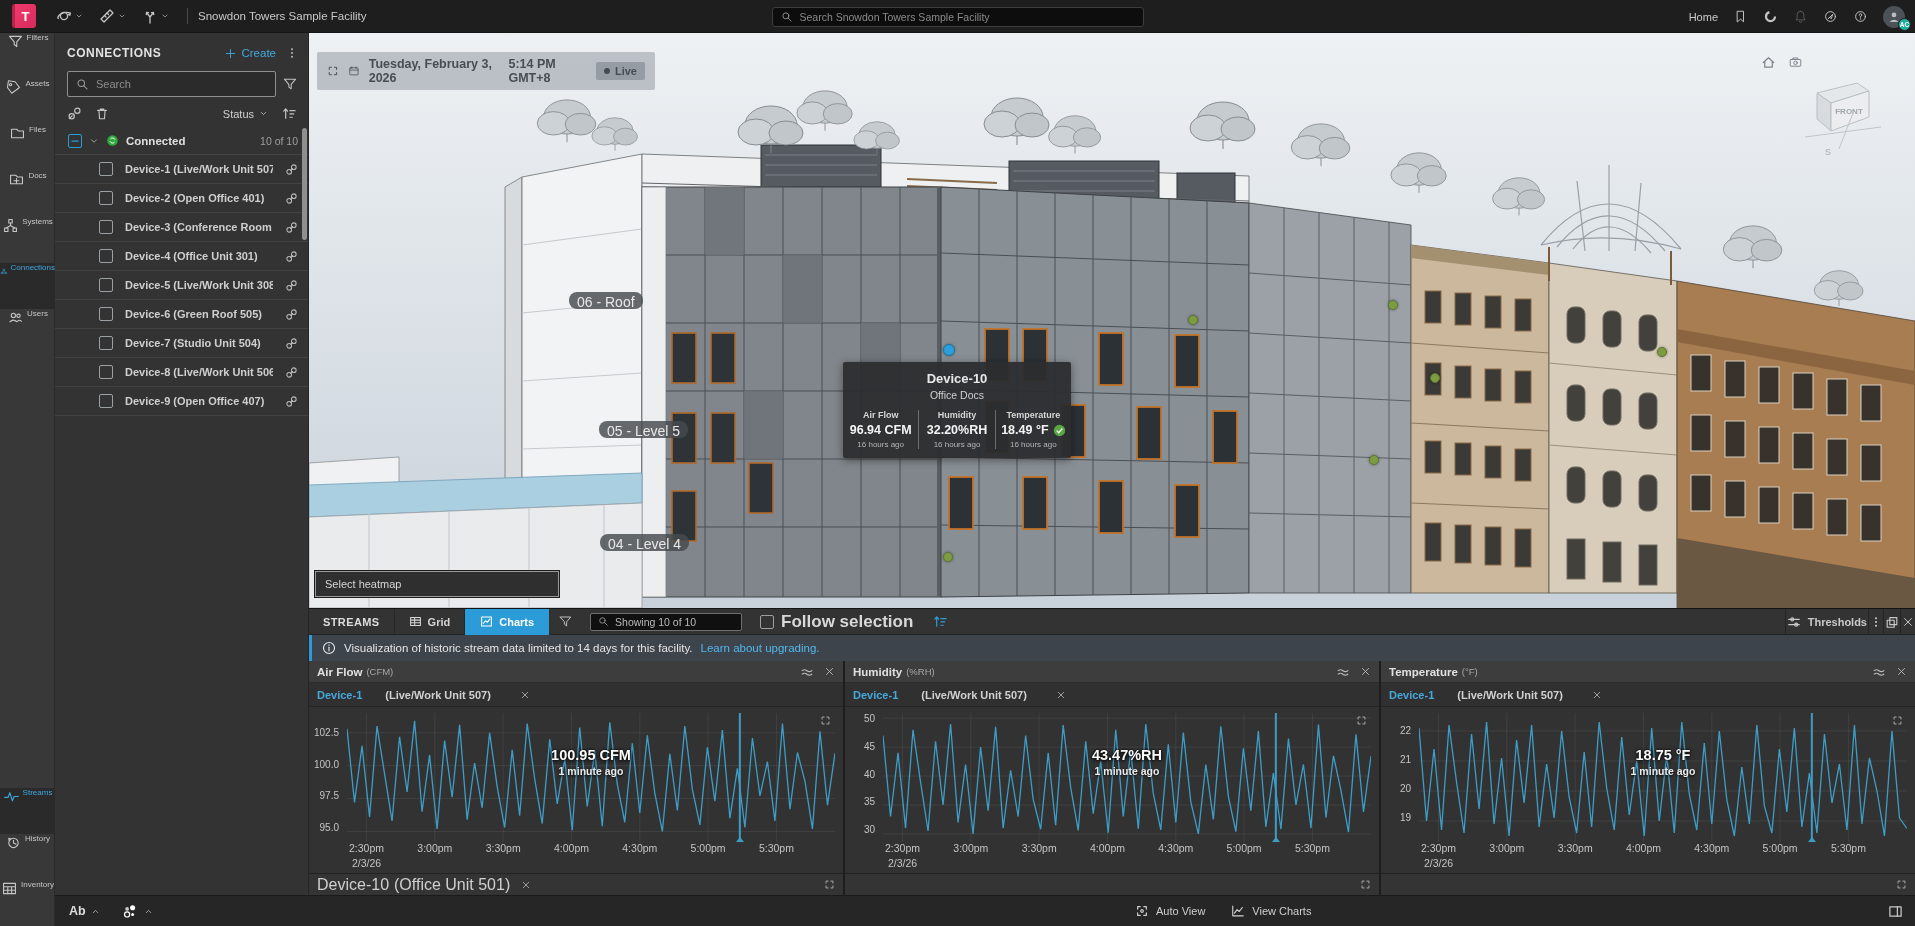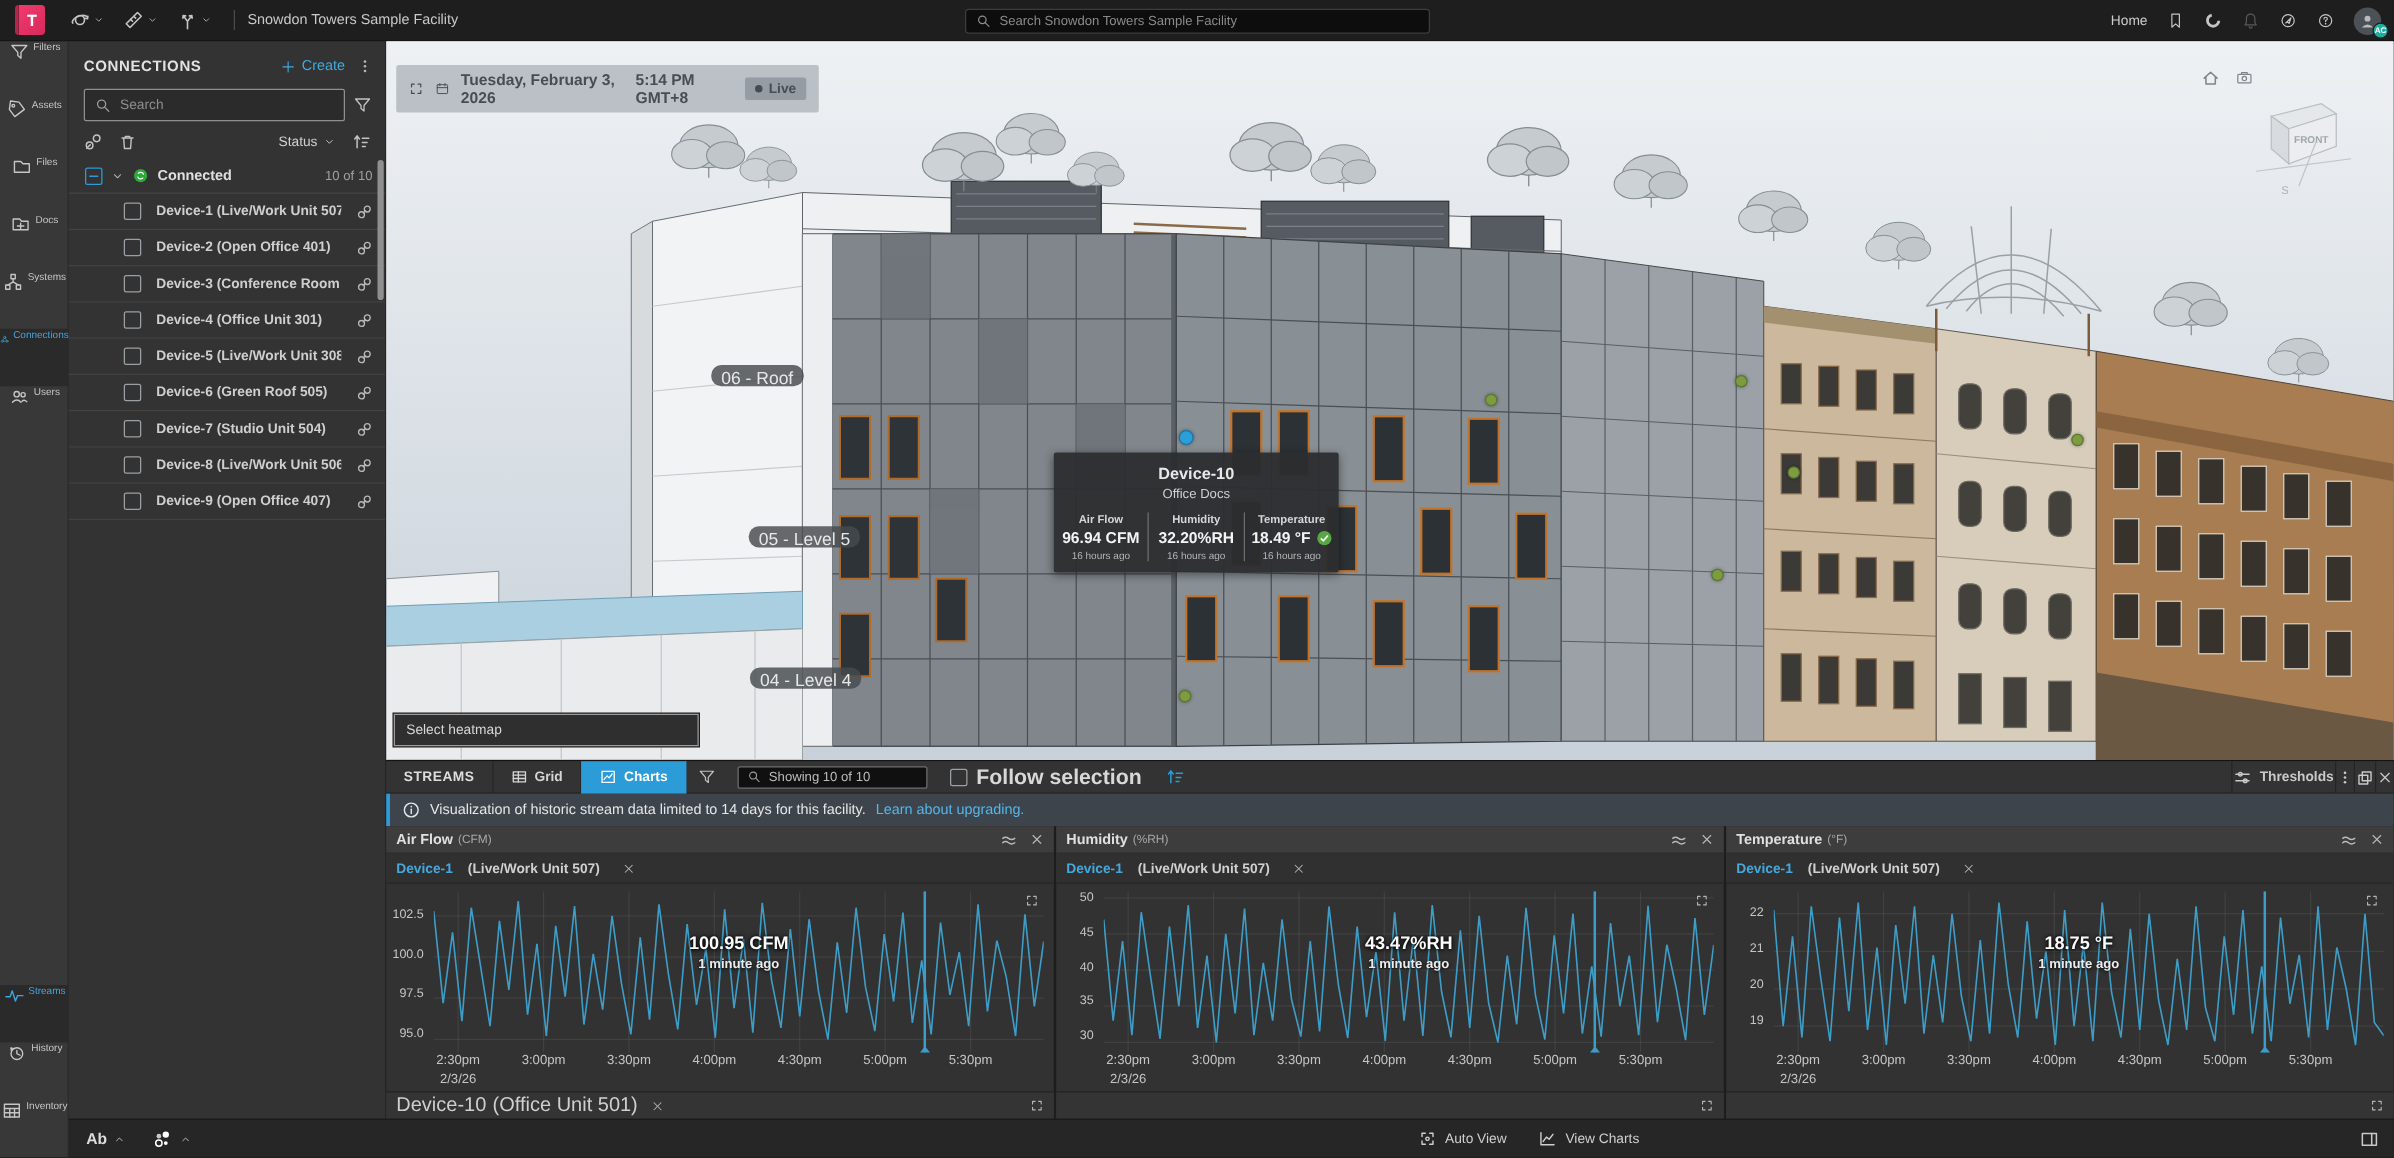--- a/index.html
+++ b/index.html
@@ -97,21 +97,21 @@
   .st-right>div{height:26px;display:flex;align-items:center;border-left:1px solid #242424;padding:0 1px;cursor:pointer;color:#c9c9c9;}
   .thresholds{gap:7px;font-size:11px;font-weight:bold;}
   .banner{height:26px;background:#3d444b;border-left:3px solid var(--blue);display:flex;align-items:center;gap:8px;padding:0 10px;font-size:11.5px;color:#e6e6e6;}
   .banner a{color:#53b7ec;text-decoration:none;cursor:pointer;}
   #charts-row{flex:1;display:flex;gap:2px;background:#1d1d1d;}
   .chart-panel{flex:1;display:flex;flex-direction:column;background:#323232;min-width:0;}
   .cp-head{height:22px;background:#3d3d3d;border-bottom:1px solid #2b2b2b;display:flex;align-items:center;padding:0 8px;}
   .cp-title{font-size:11.5px;font-weight:bold;color:#e0e0e0;}
   .cp-unit{font-size:9.5px;color:#a8a8a8;margin-left:4px;}
   .cp-icons{margin-left:auto;display:flex;gap:10px;color:#bbb;align-items:center;}
-  .dev-strip{height:24px;background:#303030;border-bottom:1px solid #262626;display:flex;align-items:center;padding:0 8px;gap:12px;}
+  .dev-strip{height:24px;background:#303030;border-bottom:1px solid #262626;display:flex;align-items:center;padding:0 8px;gap:23px;}
   .dev-strip .dname{font-size:11px;font-weight:bold;color:var(--blue-txt);cursor:pointer;}
   .dev-strip .dunit{font-size:11px;font-weight:bold;color:#d0d0d0;}
   .xclose{color:#b5b5b5;margin-left:6px;cursor:pointer;display:flex;}
   .chart-body{flex:1;position:relative;padding:6px 8px 0 0;display:flex;flex-direction:column;}
   .plot-wrap{flex:1;position:relative;margin-left:38px;}
   .plot-svg{position:absolute;inset:0;width:100%;height:100%;}
   .yaxis{position:absolute;left:0;top:6px;bottom:36px;width:34px;}
   .yaxis span{position:absolute;right:4px;transform:translateY(-50%);font-size:10px;color:#c5c5c5;}
   .overlay{position:absolute;left:50%;top:26%;transform:translateX(-50%);text-align:center;pointer-events:none;}
   .ov-val{font-size:14.5px;font-weight:bold;color:#fafafa;text-shadow:0 1px 4px #000,0 0 2px #000;}

